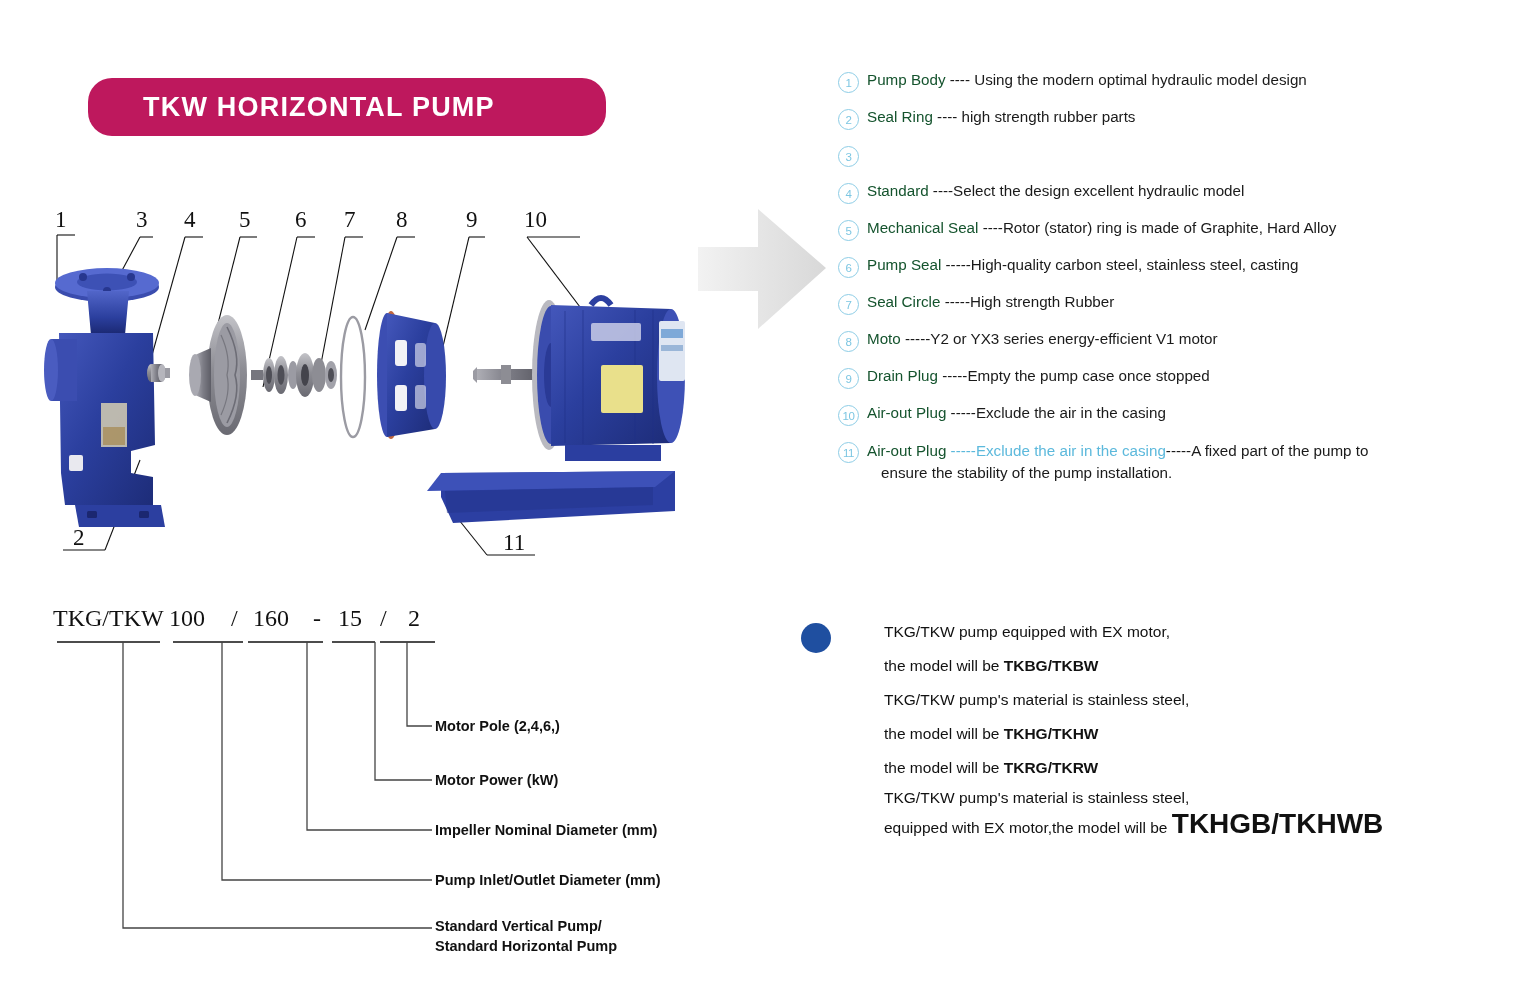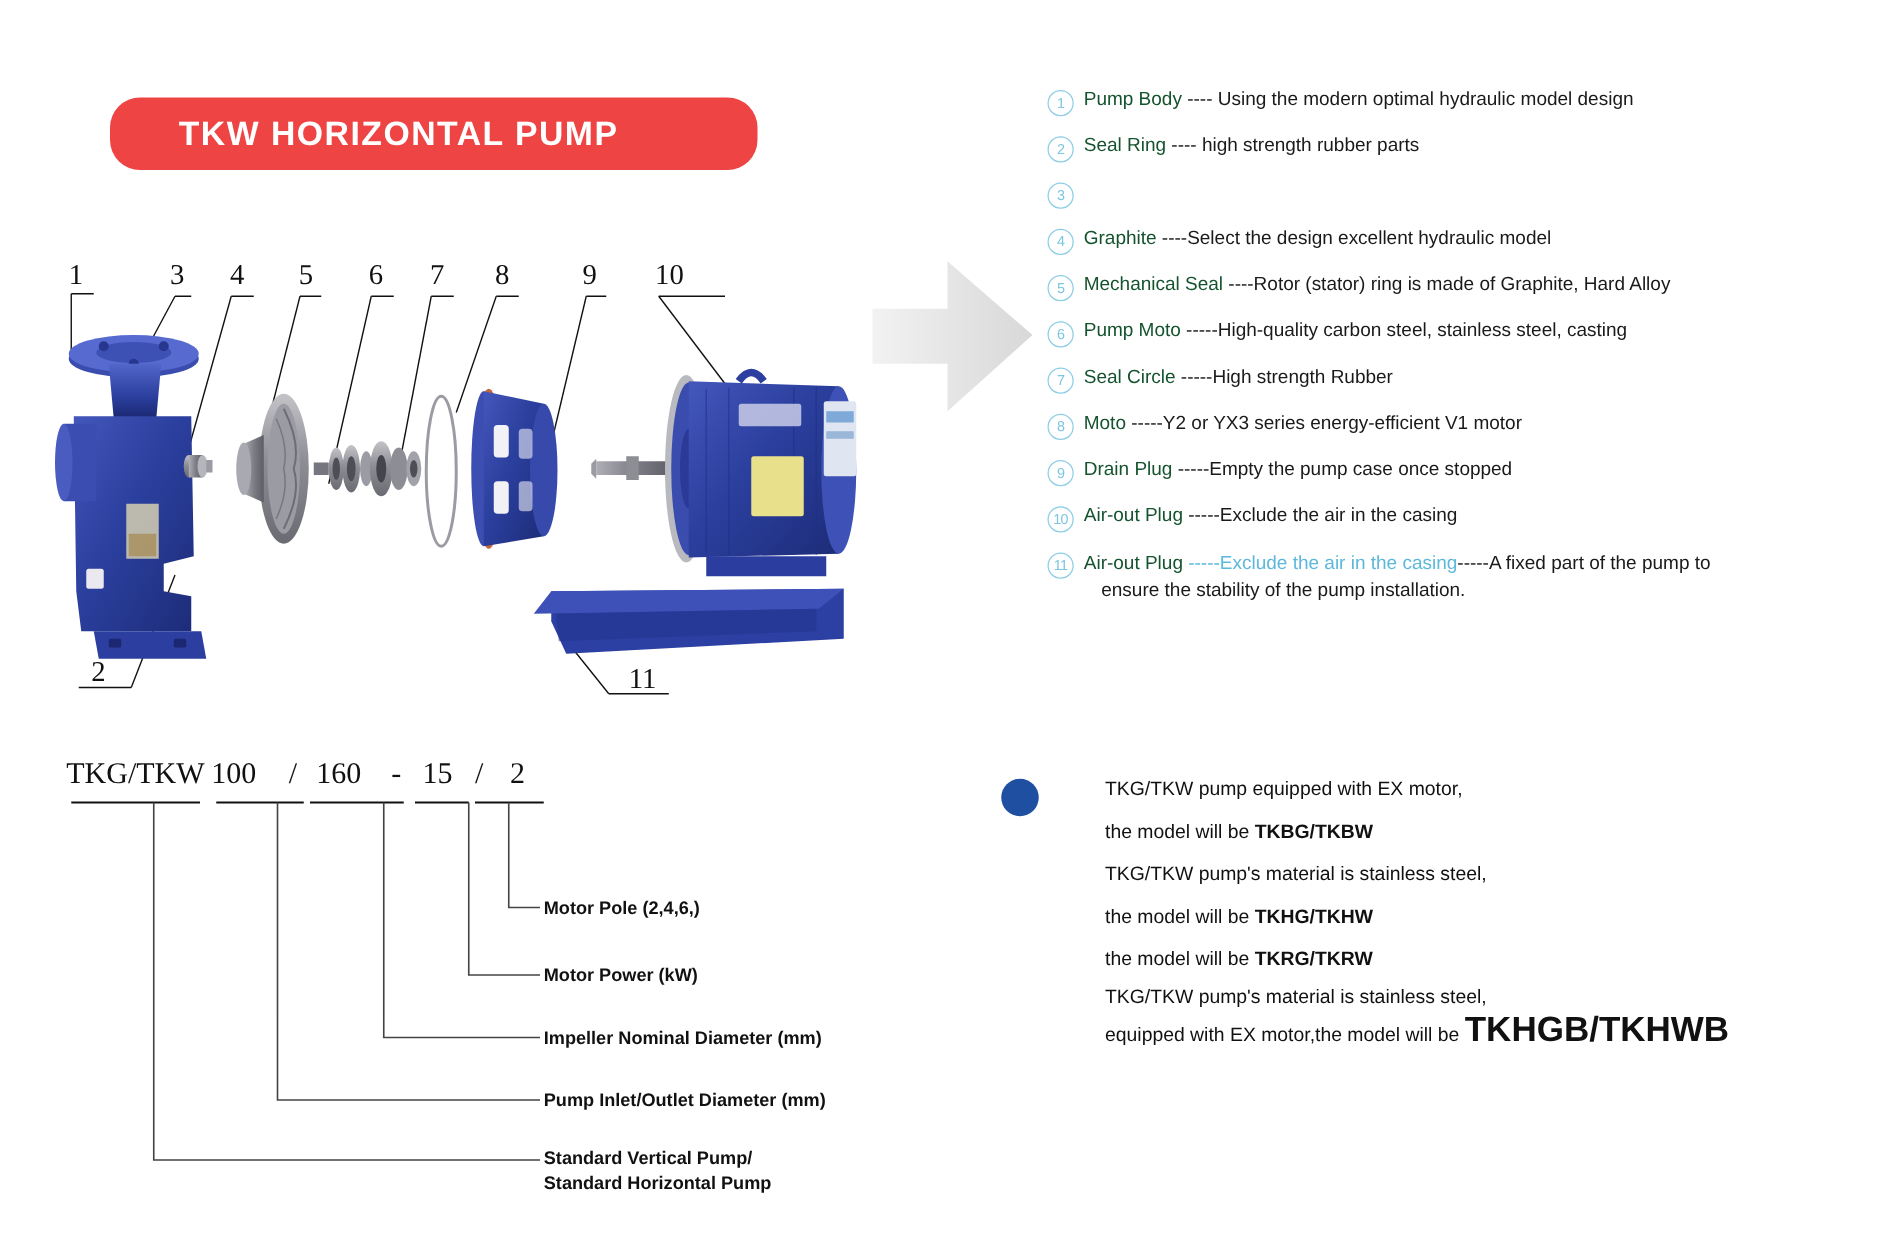--- a/index.html
+++ b/index.html
@@ -6,21 +6,21 @@
   body{
     width:1513px;height:1000px;position:relative;overflow:hidden;
     font-family:"Liberation Sans","DejaVu Sans",sans-serif;
     color:#1a1a1a;
   }
   .abs{position:absolute;}
 
   
   #title-banner{
     left:88px;top:78px;width:518px;height:58px;
-    background:#ef4444;border-radius:24px;
+    background:#be185d;border-radius:24px;
     display:flex;align-items:center;
   }
   #title-banner .title-text{
     color:#ffffff;font-size:27px;font-weight:bold;letter-spacing:1.2px;
     margin-left:55px;
   }
 
   
   #exploded-diagram{left:35px;top:205px;width:660px;height:365px;}
   #exploded-diagram svg{display:block;}
@@ -275,29 +275,29 @@
   </div>
   <div class="legend-item">
     <span class="legend-num">2</span>
     <span class="legend-body"><span class="legend-part">Seal Ring</span><span class="legend-desc"> ---- </span><span class="legend-desc">high strength rubber parts</span></span>
   </div>
   <div class="legend-item">
     <span class="legend-num">3</span>
   </div>
   <div class="legend-item">
     <span class="legend-num">4</span>
-    <span class="legend-body"><span class="legend-part">Graphite</span><span class="legend-desc"> ----</span><span class="legend-desc">Select the design excellent hydraulic model</span></span>
+    <span class="legend-body"><span class="legend-part">Standard</span><span class="legend-desc"> ----</span><span class="legend-desc">Select the design excellent hydraulic model</span></span>
   </div>
   <div class="legend-item">
     <span class="legend-num">5</span>
     <span class="legend-body"><span class="legend-part">Mechanical Seal</span><span class="legend-desc"> ----</span><span class="legend-desc">Rotor (stator) ring is made of Graphite, Hard Alloy</span></span>
   </div>
   <div class="legend-item">
     <span class="legend-num">6</span>
-    <span class="legend-body"><span class="legend-part">Pump Moto</span><span class="legend-desc"> -----</span><span class="legend-desc">High-quality carbon steel, stainless steel, casting</span></span>
+    <span class="legend-body"><span class="legend-part">Pump Seal</span><span class="legend-desc"> -----</span><span class="legend-desc">High-quality carbon steel, stainless steel, casting</span></span>
   </div>
   <div class="legend-item">
     <span class="legend-num">7</span>
     <span class="legend-body"><span class="legend-part">Seal Circle</span><span class="legend-desc"> -----</span><span class="legend-desc">High strength Rubber</span></span>
   </div>
   <div class="legend-item">
     <span class="legend-num">8</span>
     <span class="legend-body"><span class="legend-part"> Moto</span><span class="legend-desc"> -----</span><span class="legend-desc">Y2 or YX3 series energy-efficient V1 motor</span></span>
   </div>
   <div class="legend-item">

